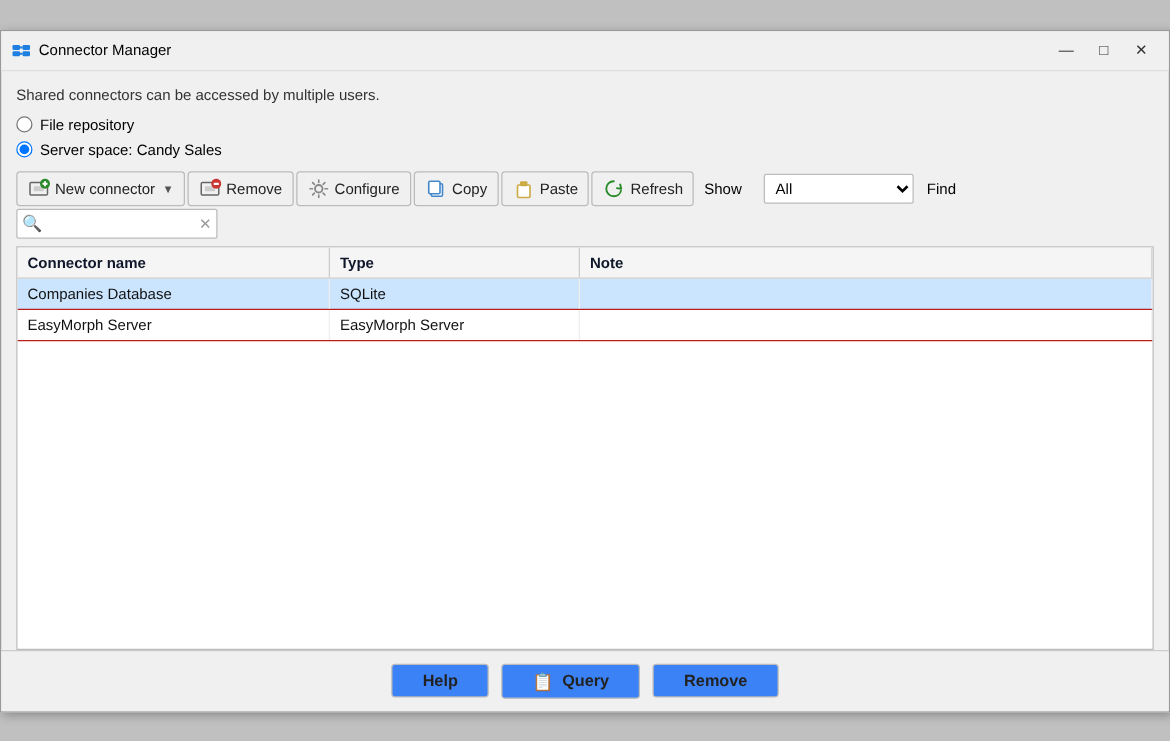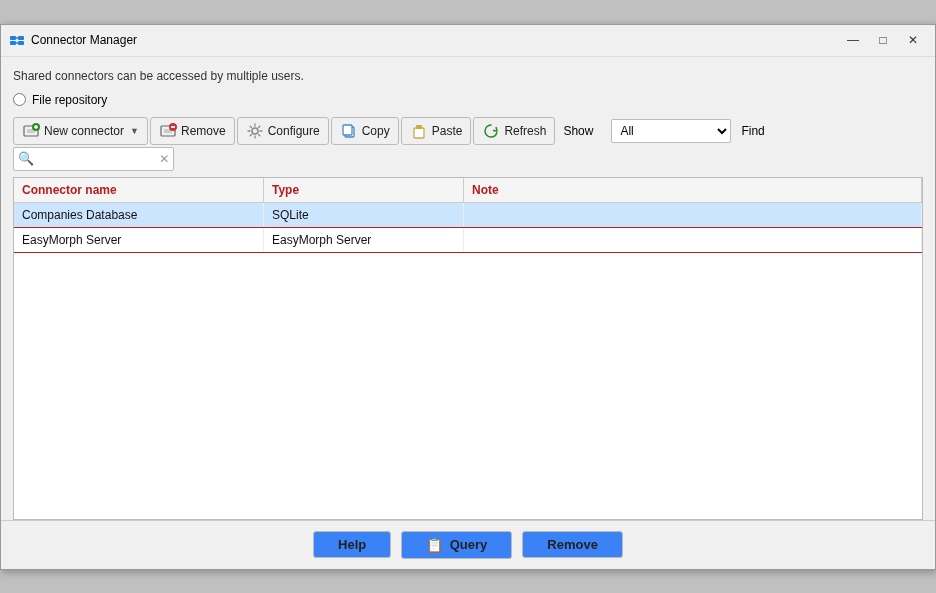--- a/index.html
+++ b/index.html
@@ -173,21 +173,21 @@
       background: #f5f5f5;
       border-bottom: 1px solid #ccc;
       position: sticky;
       top: 0;
     }
     .table-header-cell {
       padding: 5px 8px;
       font-size: 12px;
       font-weight: bold;
       border-right: 1px solid #ccc;
-      color: #b91c1c;
+      color: #0f172a;
     }
     .table-row {
       display: grid;
       grid-template-columns: 250px 200px 1fr;
       border-bottom: 1px solid #b91c1c;
     }
     .table-row.selected {
       background: #cce5ff;
     }
     .table-cell {
@@ -249,20 +249,24 @@
     </div>
   </div>
 
   <div class="window-content">
     <p class="subtitle">Shared connectors can be accessed by multiple users.</p>
 
     <div class="radio-group">
       <label class="radio-item">
         <input type="radio" name="connector-source" style="">
         <span>File repository</span>
+      </label>
+      <label class="radio-item">
+        <input type="radio" name="connector-source" checked="" style="">
+        <span>Server space: Candy Sales</span>
       </label>
     </div>
 
     <div class="toolbar">
       <button class="toolbar-btn">
         <span class="toolbar-btn-icon">
           <svg width="18" height="18" viewBox="0 0 18 18">
             <rect x="2" y="4" width="14" height="10" rx="1" fill="none" stroke="#666" stroke-width="1.2"></rect>
             <rect x="5" y="7" width="8" height="4" rx="0.5" fill="#ccc"></rect>
             <circle cx="14" cy="5" r="4" fill="#2a8a2a"></circle>

